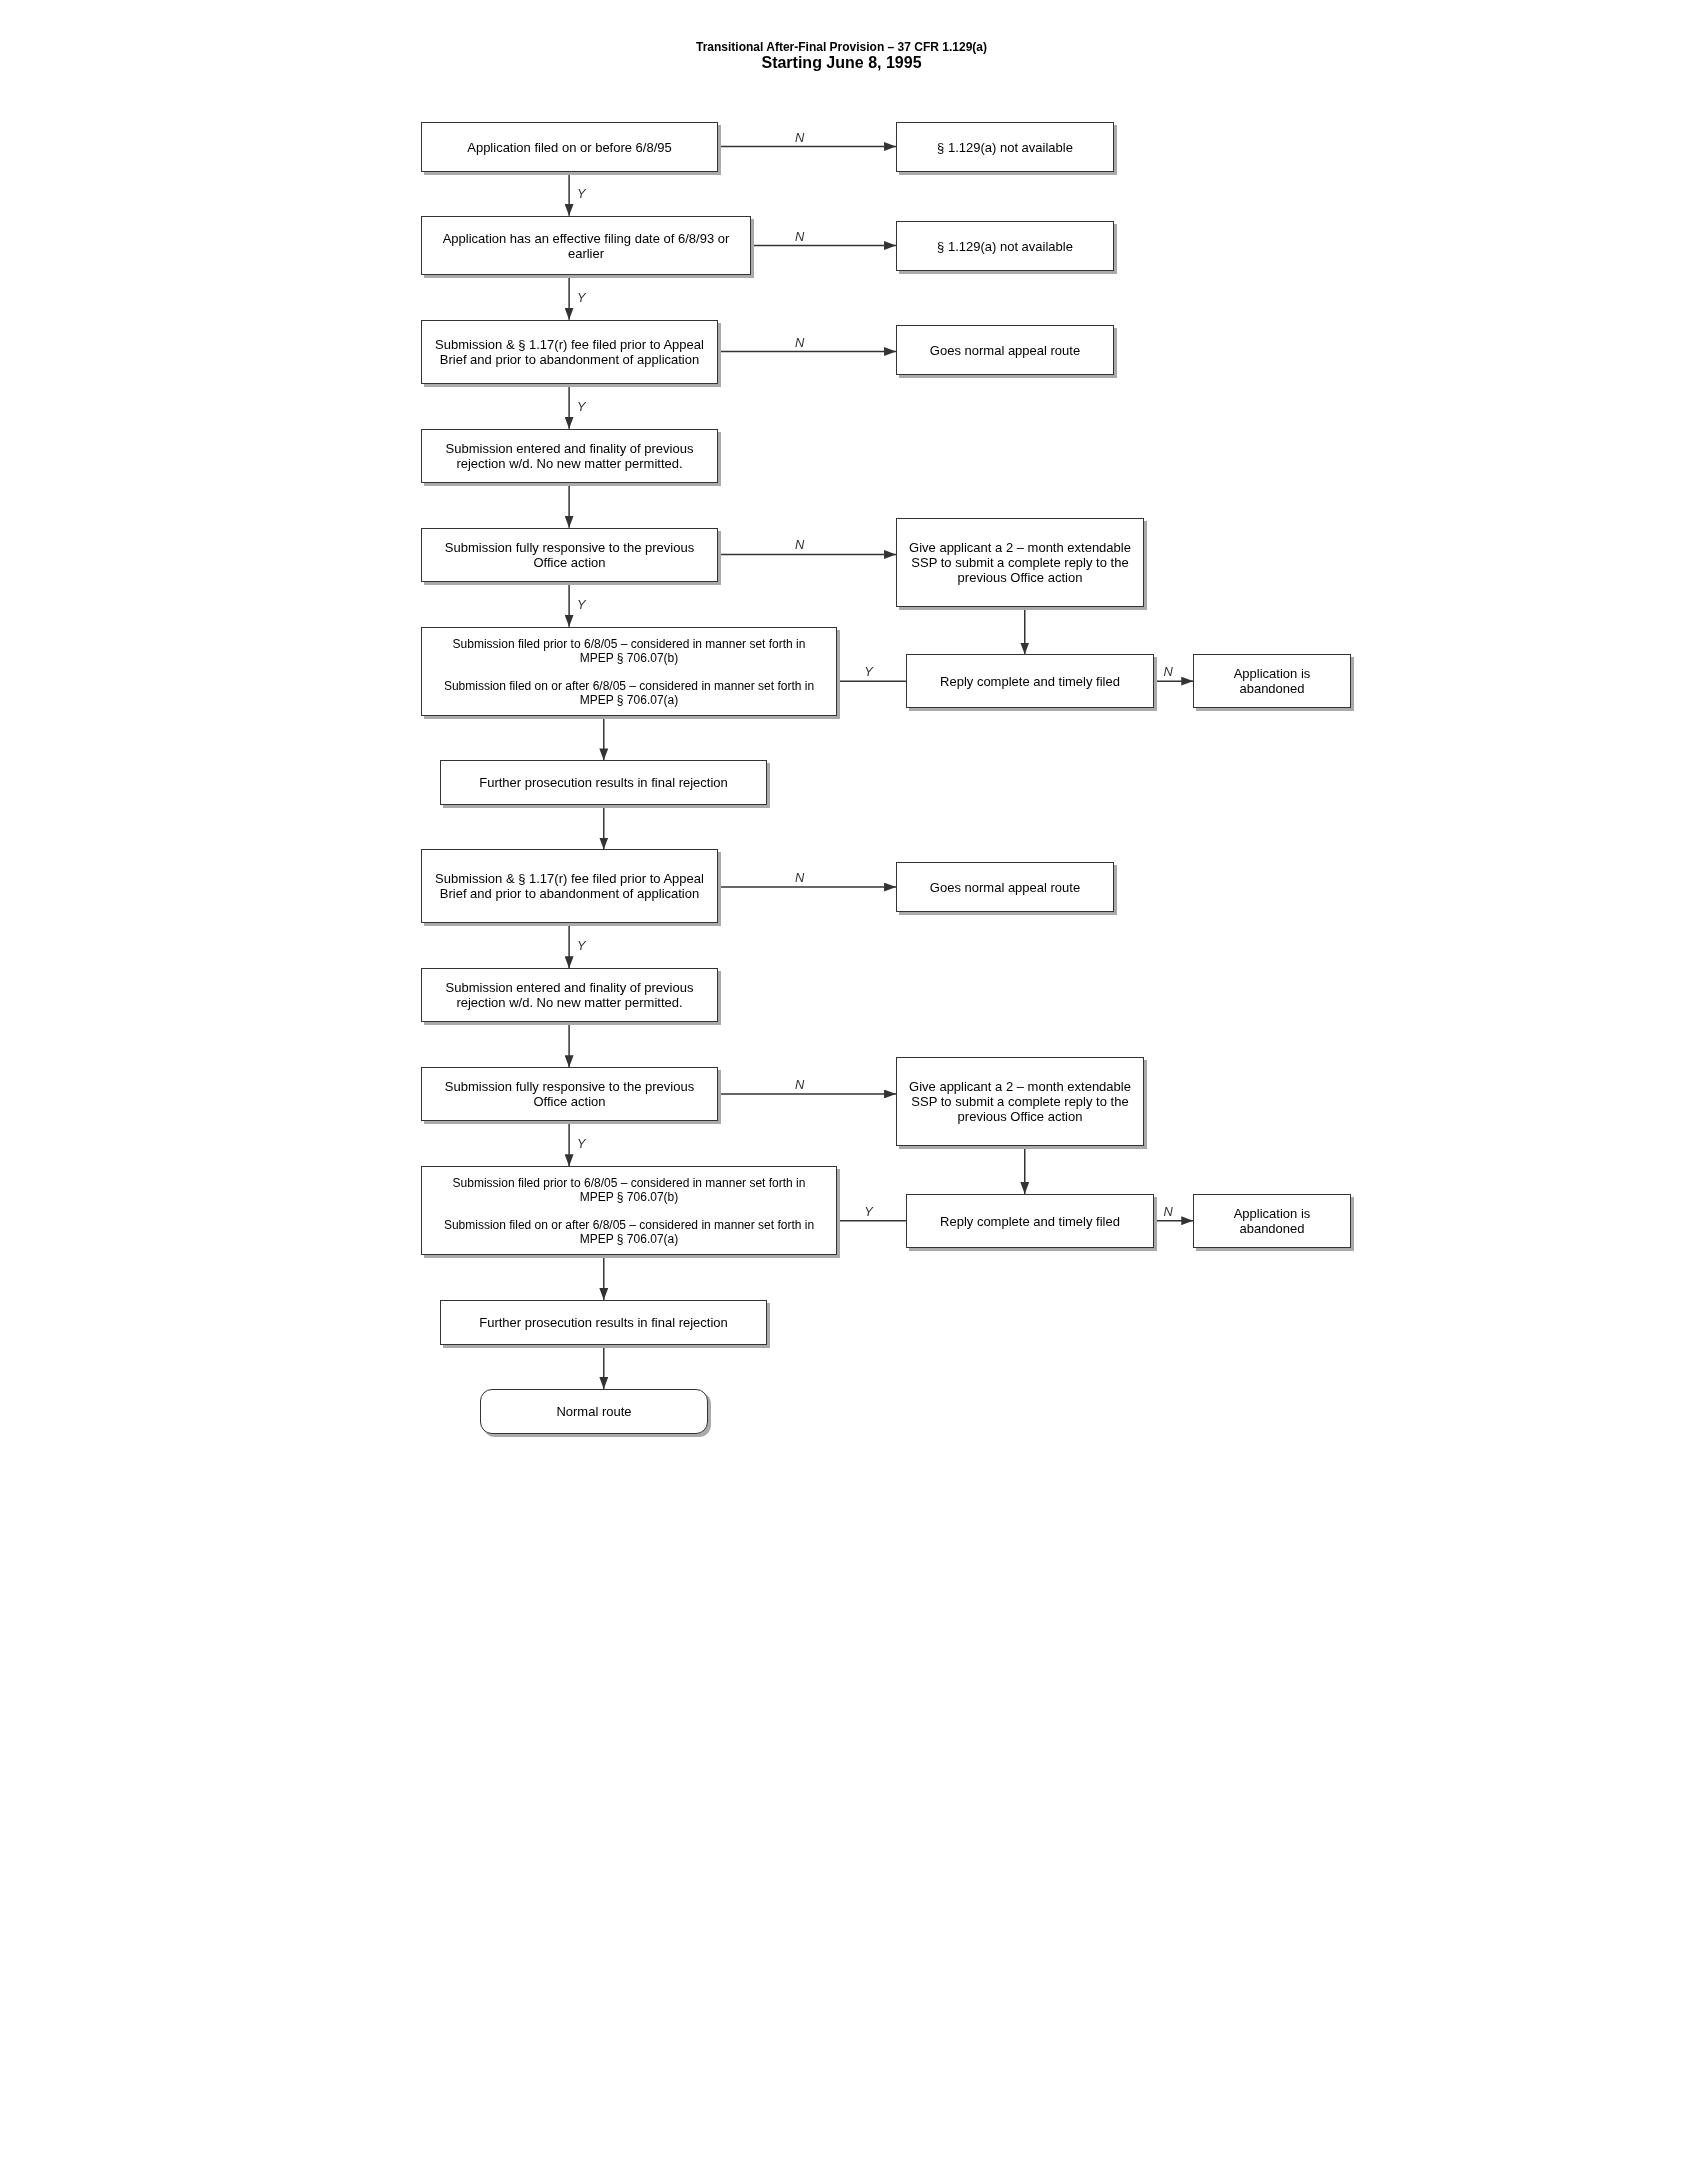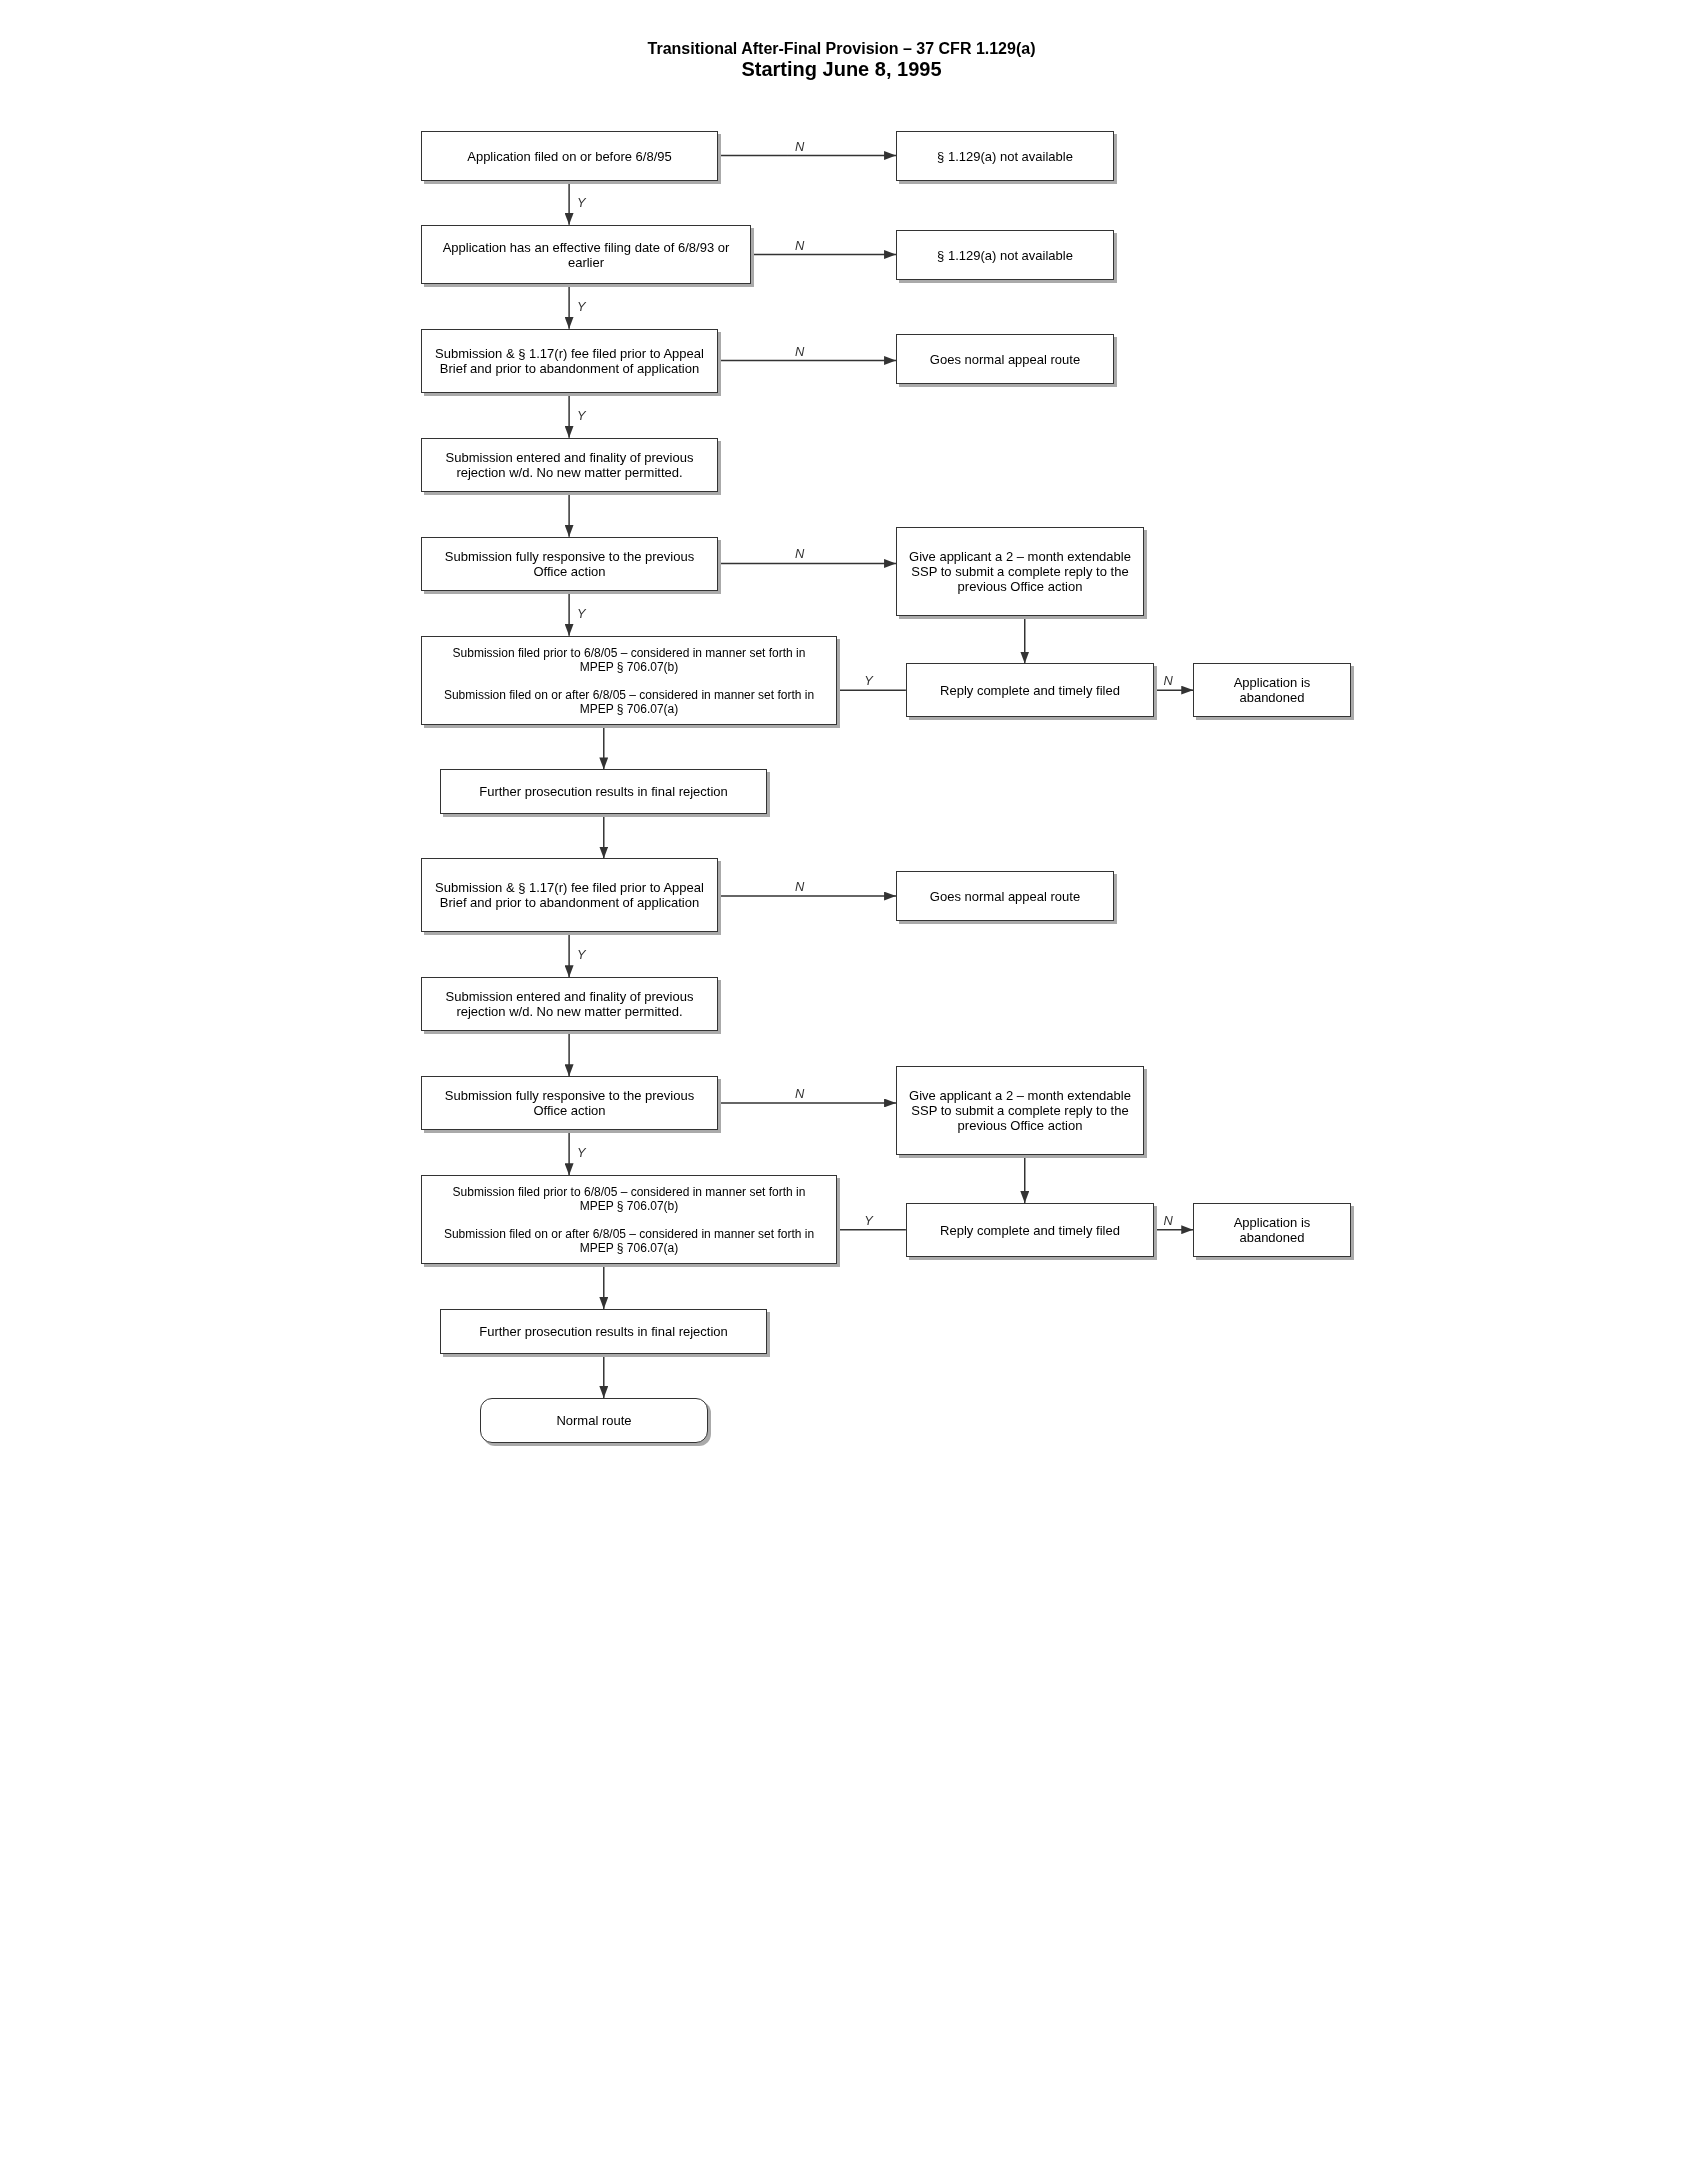--- a/index.html
+++ b/index.html
@@ -16,25 +16,25 @@
     .page {
       width: 941px;
       position: relative;
     }
     .title-block {
       text-align: center;
       margin-bottom: 30px;
     }
     .title-line1 {
       font-weight: bold;
-      font-size: 16px;
+      font-size: 12px;
     }
     .title-line2 {
       font-weight: bold;
-      font-size: 20px;
+      font-size: 16px;
     }
 
     
     .flowchart {
       position: relative;
       width: 100%;
     }
 
     
     .box {

